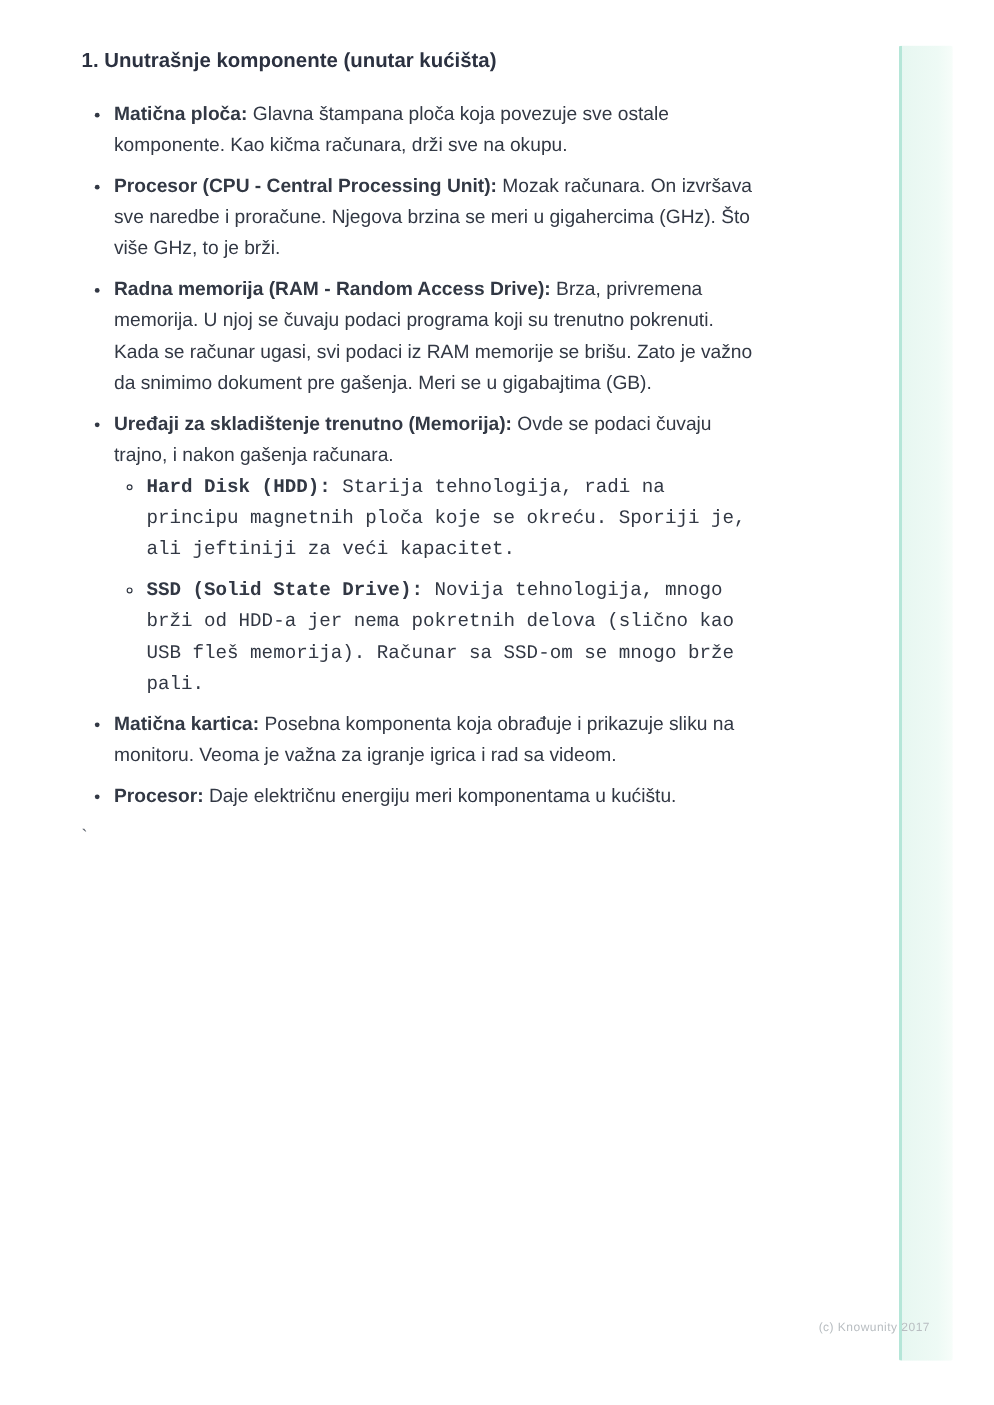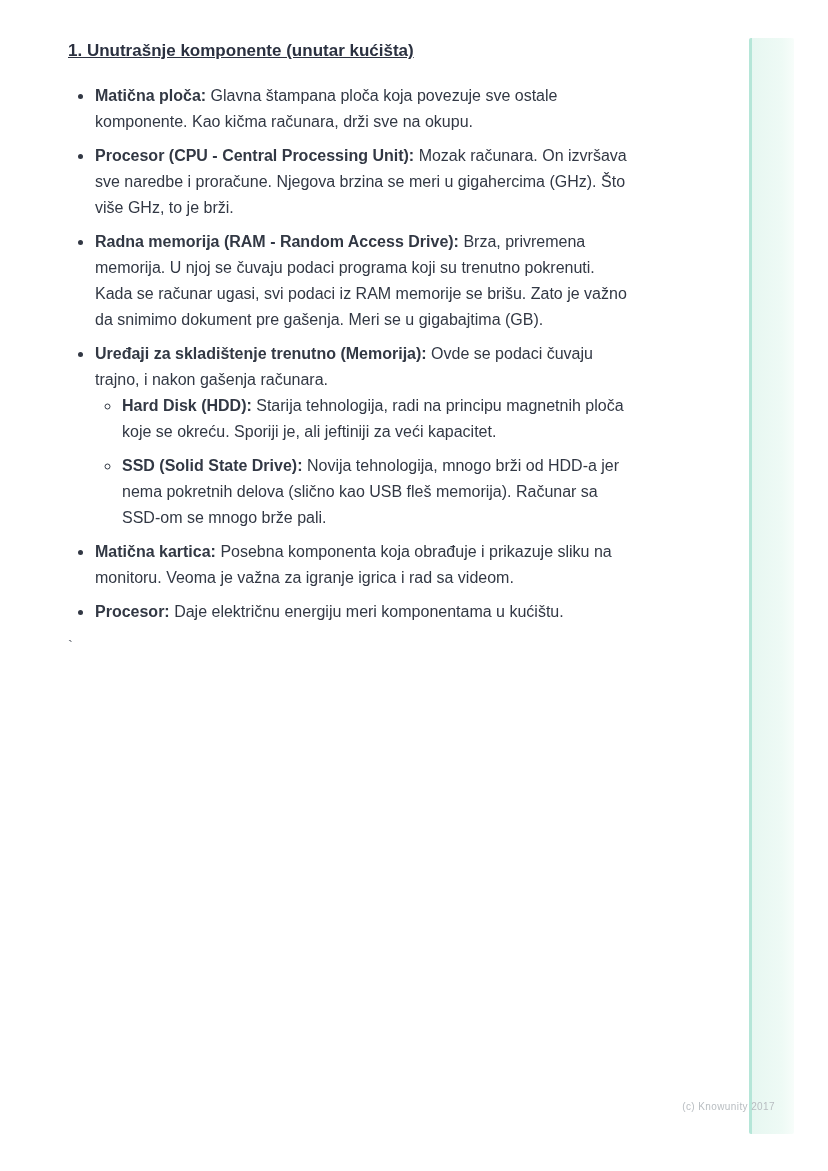--- a/index.html
+++ b/index.html
@@ -28,33 +28,32 @@
     line-height: 26px;
     z-index: 2;
   }
   .intro { margin-bottom: 18px; }
   .heading {
     font-size: 17px;
     font-weight: 700;
     line-height: 26px;
     margin-bottom: 19px;
     color: #2b3140;
-    text-decoration: underline;
   }
   ul.l1 {
     list-style: disc outside;
     padding-left: 26px;
   }
   ul.l1 > li { margin-bottom: 8px; padding-left: 1px; }
   ul.l2 {
     list-style: circle outside;
     padding-left: 26px;
     margin-top: 0;
   }
-  ul.l2 > li { margin-bottom: 8px; padding-left: 1px; }
+  ul.l2 > li { margin-bottom: 8px; padding-left: 1px; font-family: Liberation Mono, monospace; }
   li::marker { color: #323844; font-size: 15px; }
   .bl { font-weight: 700; }
   .stray {
     margin-top: 8px;
     font-size: 15px;
     color: #5c626c;
   }
   .footer {
     position: absolute;
     top: 1101px;

